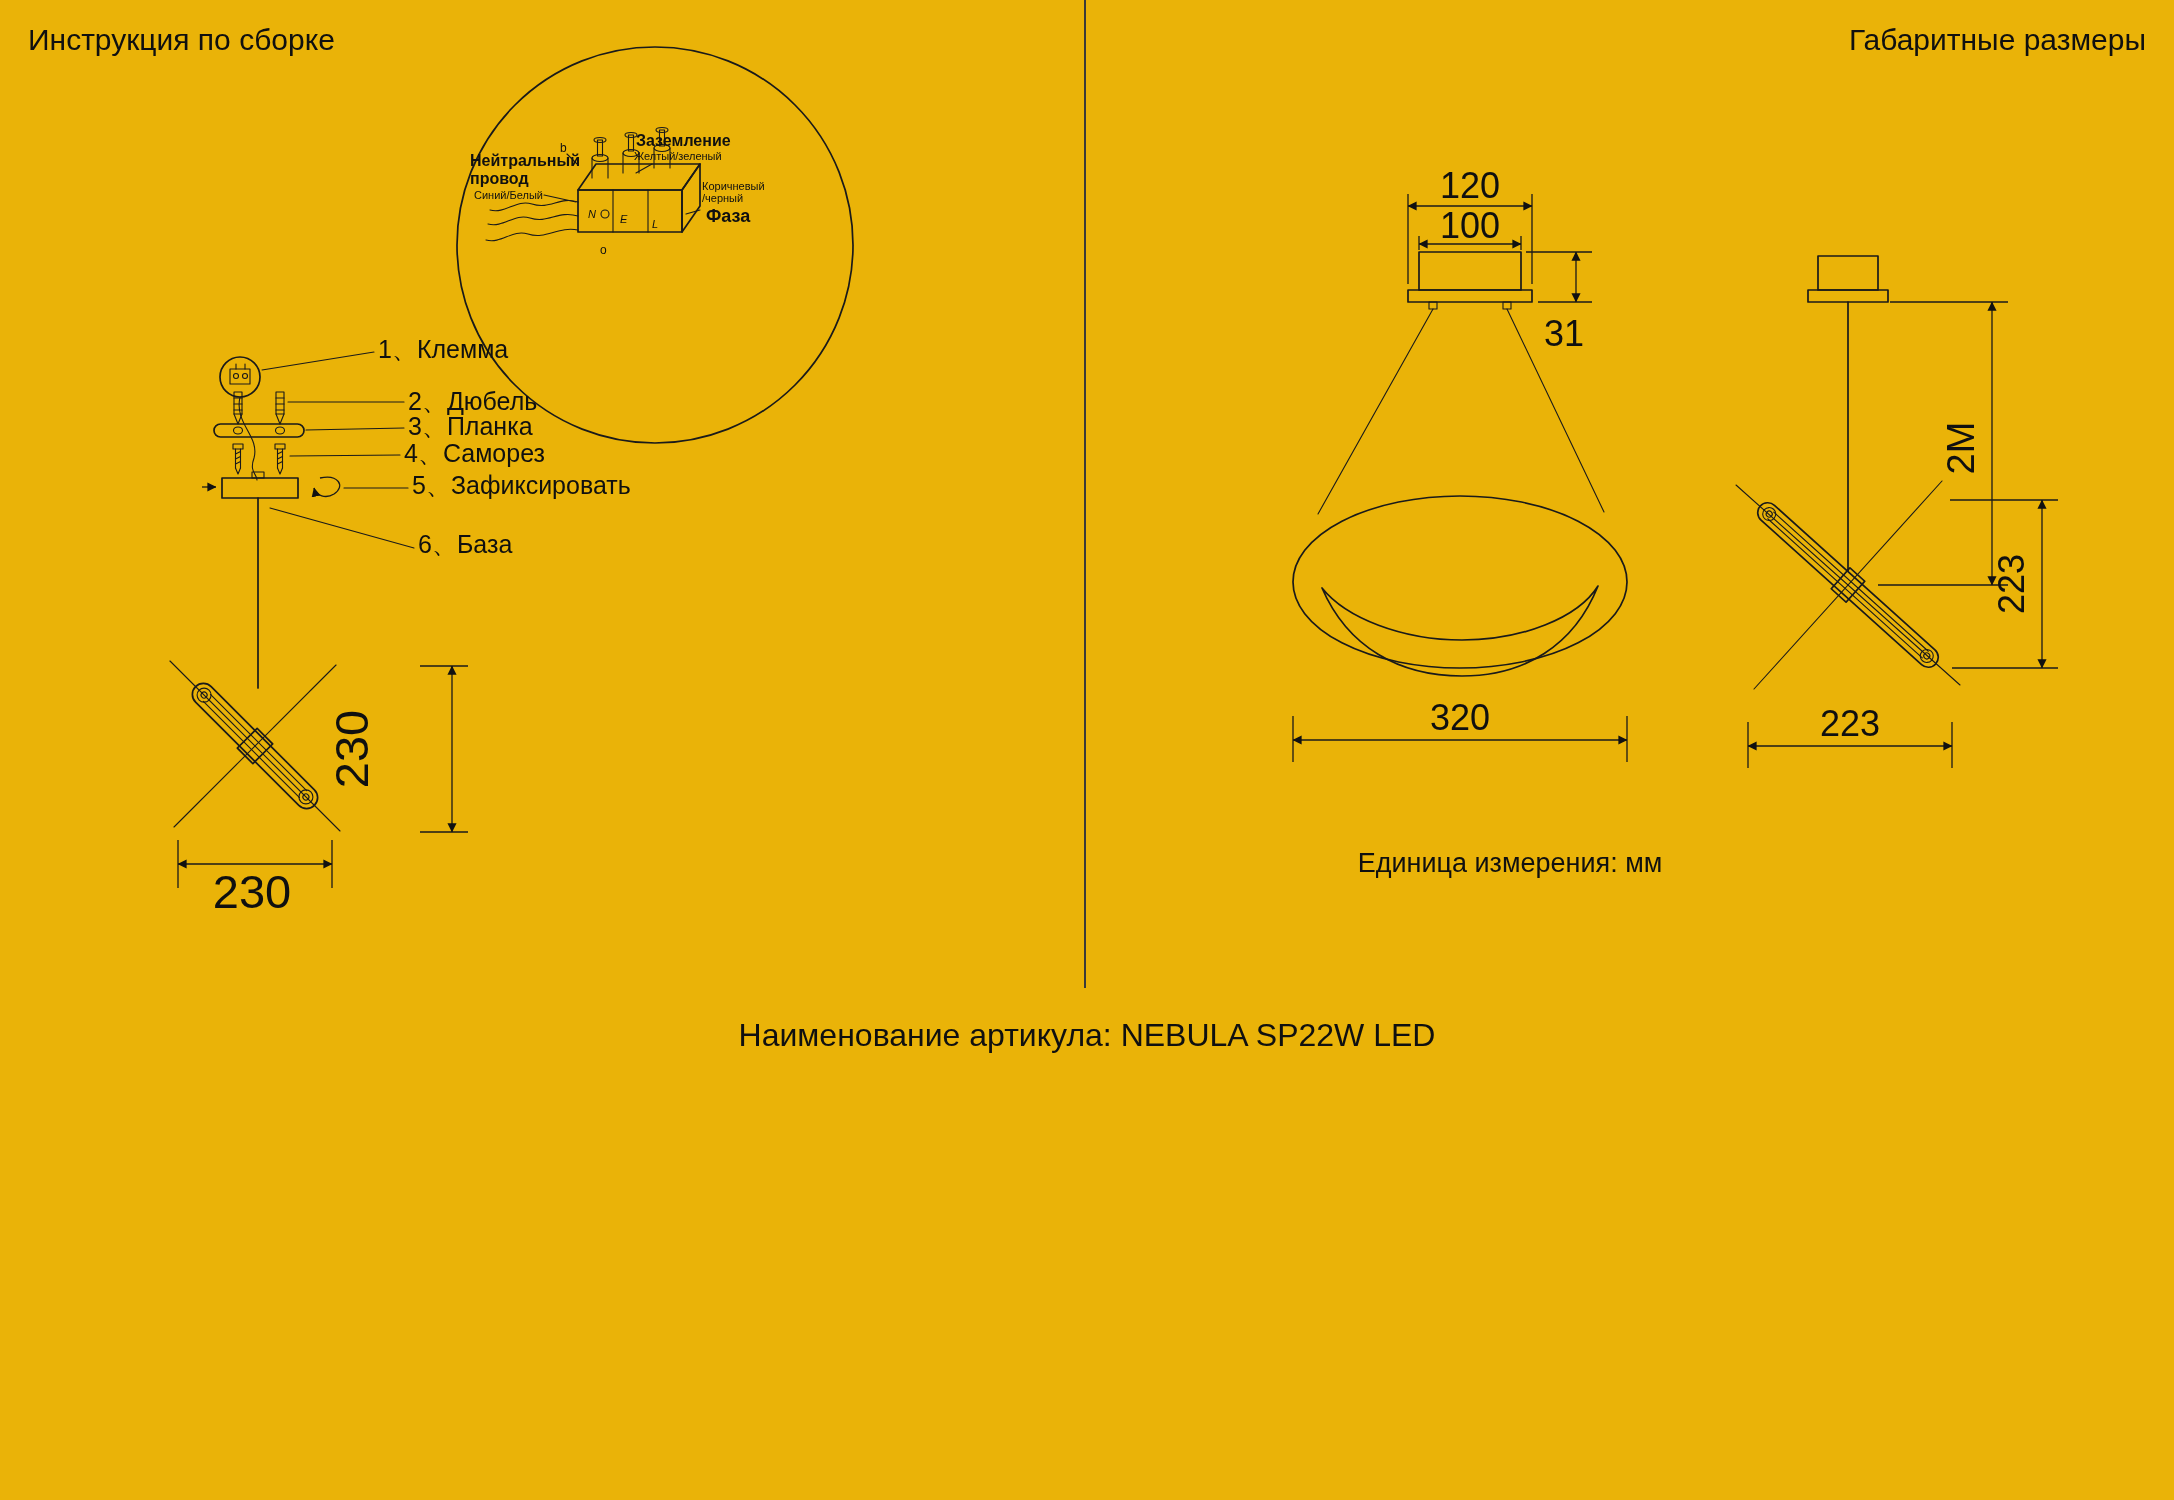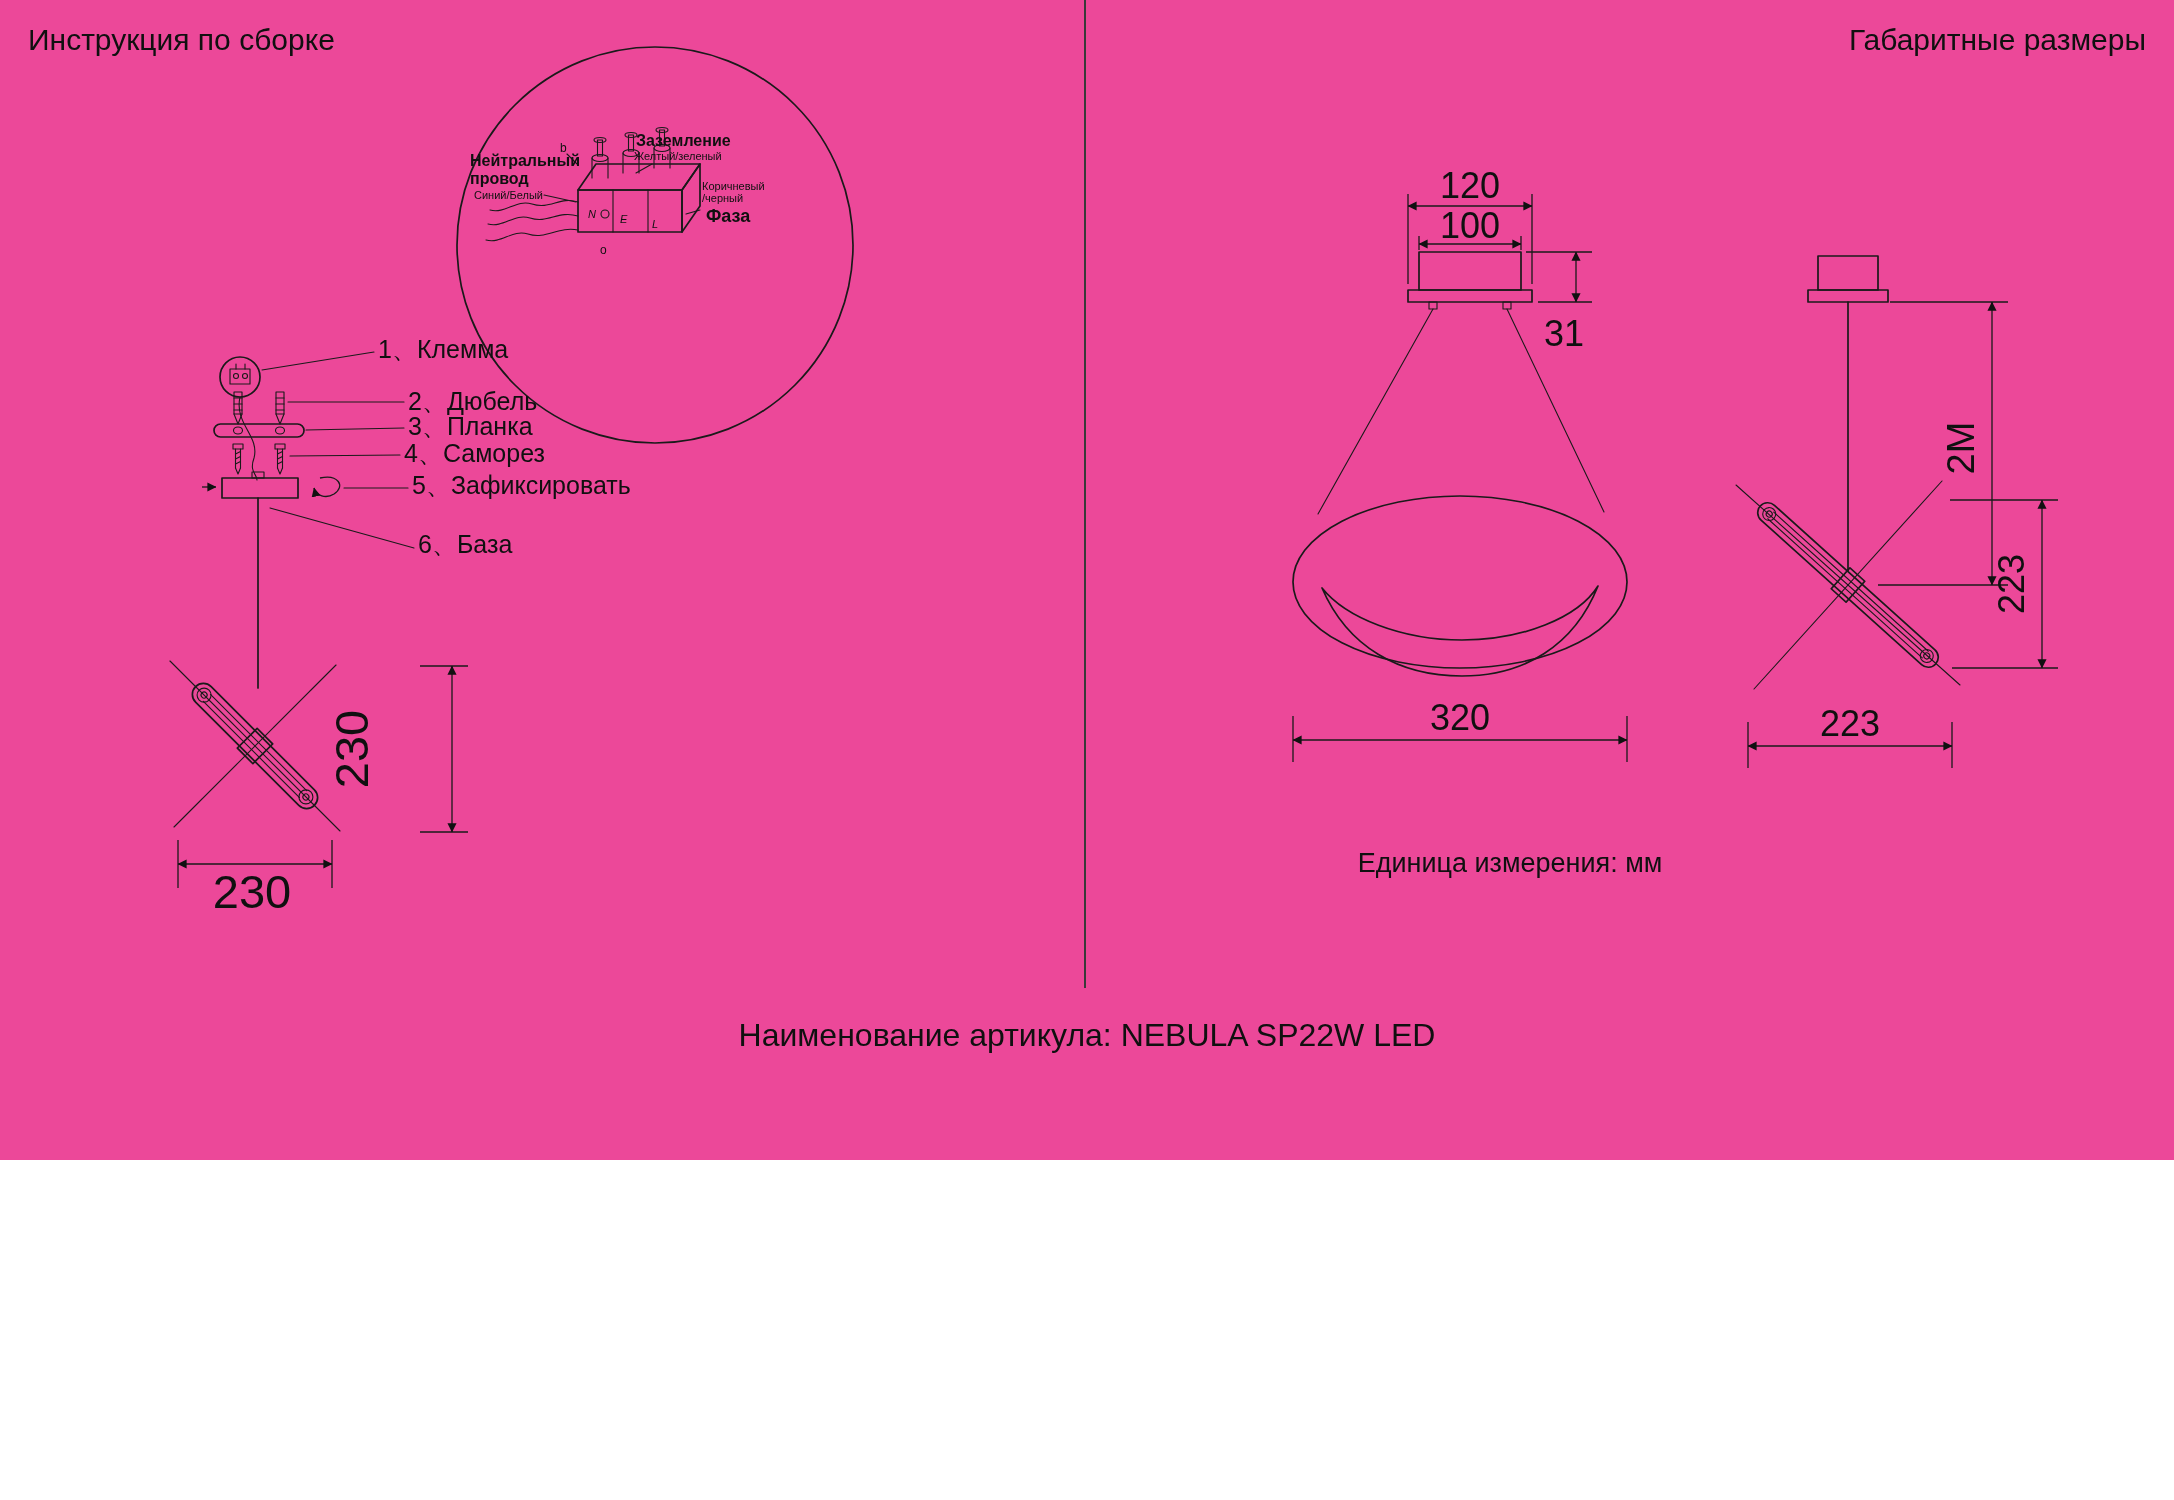--- a/index.html
+++ b/index.html
@@ -1,16 +1,16 @@
 <!DOCTYPE html>
 <html><head>
 <meta charset="utf-8">
 <style>
   html,body{margin:0;padding:0;background:#ffffff}
-  .stage{position:relative;width:2174px;height:1160px;background:#ec4899;font-family:"Liberation Sans",sans-serif;overflow:hidden}
+  .stage{position:relative;width:2174px;height:1500px;background:#eab308;font-family:"Liberation Sans",sans-serif;overflow:hidden}
   svg{display:block}
   .ln{stroke:#1a1a1a;stroke-width:1.7;fill:none;stroke-linecap:round;stroke-linejoin:round}
   .thin{stroke-width:1.1}
   .dimln{stroke:#1a1a1a;stroke-width:1.3;fill:none}
   text{fill:#101010;font-family:"Liberation Sans",sans-serif}
   .h{font-size:30px}
   .lbl{font-size:25px}
   .dim{font-size:36px}
   .dim2{font-size:38px}
   .dimL{font-size:47px}

